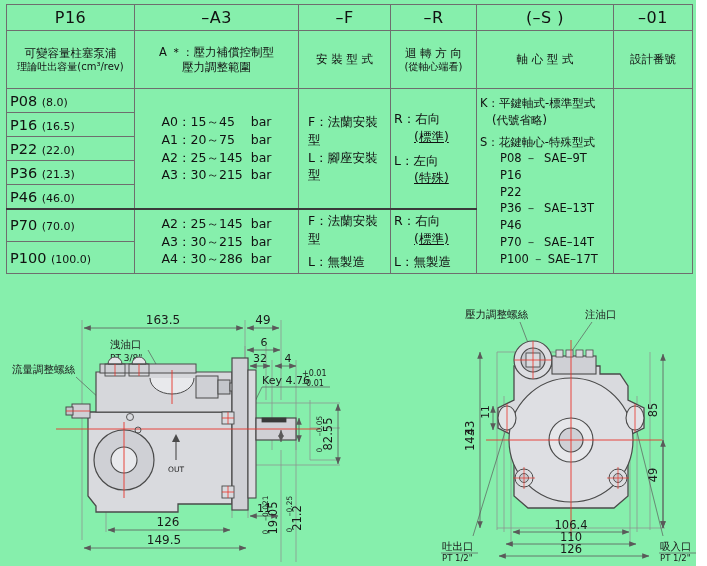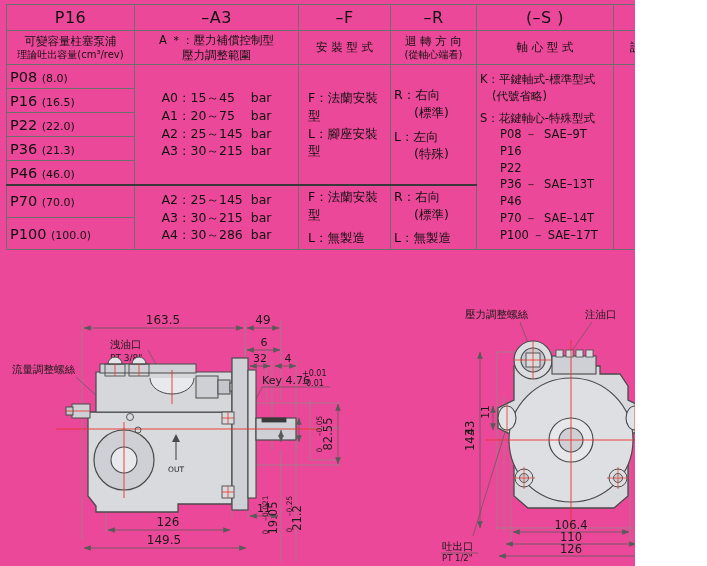--- a/index.html
+++ b/index.html
@@ -3,23 +3,23 @@
 <meta charset="utf-8">
 <style>
   * { box-sizing: border-box; }
   html, body {
     margin: 0; padding: 0;
     background: #ffffff;
     font-family: "DejaVu Sans", "Liberation Sans", sans-serif;
   }
   #page {
     position: relative;
-    width: 635px; height: 566px;
+    width: 696px; height: 566px;
     overflow: hidden;
-    background: #ec4899;
+    background: #86efac;
   }
 
   
   #code-table {
     position: absolute;
     left: 6px; top: 4px;
     width: 686px;
     border-collapse: collapse;
     table-layout: fixed;
   }
@@ -34,42 +34,42 @@
     font-size: 16px;
     letter-spacing: .5px;
     height: 26px;
     padding: 1px 2px;
   }
   #code-table .sub {
     text-align: center;
     font-size: 11.5px;
     line-height: 1.28;
     height: 27px;
-    padding: 2px 2px;
+    padding: 14px 2px;
   }
   #code-table .sub .small { font-size: 10px; }
   .disp-cell {
     text-align: left;
     font-size: 14.5px;
     height: 24px;
     white-space: nowrap;
   }
   .disp-cell .paren { font-size: 11px; }
   .body-cell {
     font-size: 12.5px;
     line-height: 1.42;
     padding: 4px 6px;
   }
   .c-press { text-align: center; }
   .c-press .ln { white-space: pre; font-size: 12.5px; }
   .c-mount { text-align: center; }
   .c-mount .ln { display: block; text-align: left; padding-left: 6px; }
   .c-rot { text-align: left; }
   .c-rot .ln { display: block; }
-  .c-rot .ind { padding-left: 20px; }
+  .c-rot .ind { padding-left: 20px; text-decoration: underline; }
   .c-shaft { text-align: left; font-size: 11.5px; line-height: 1.45; }
   .c-shaft .ind1 { padding-left: 12px; }
   .c-shaft .ind2 { padding-left: 20px; white-space: pre; }
   .thick-top { border-top: 2px solid #3a3a3a !important; }
 
   
   #dwg-title {
     position: absolute;
     left: 6px; top: 288px;
     font-size: 13.5px;

